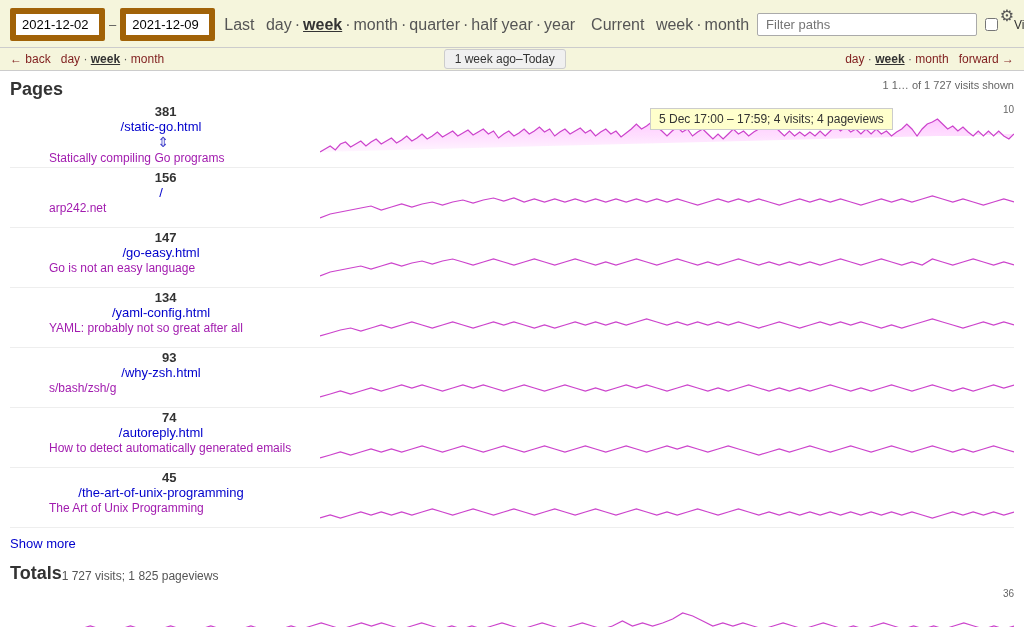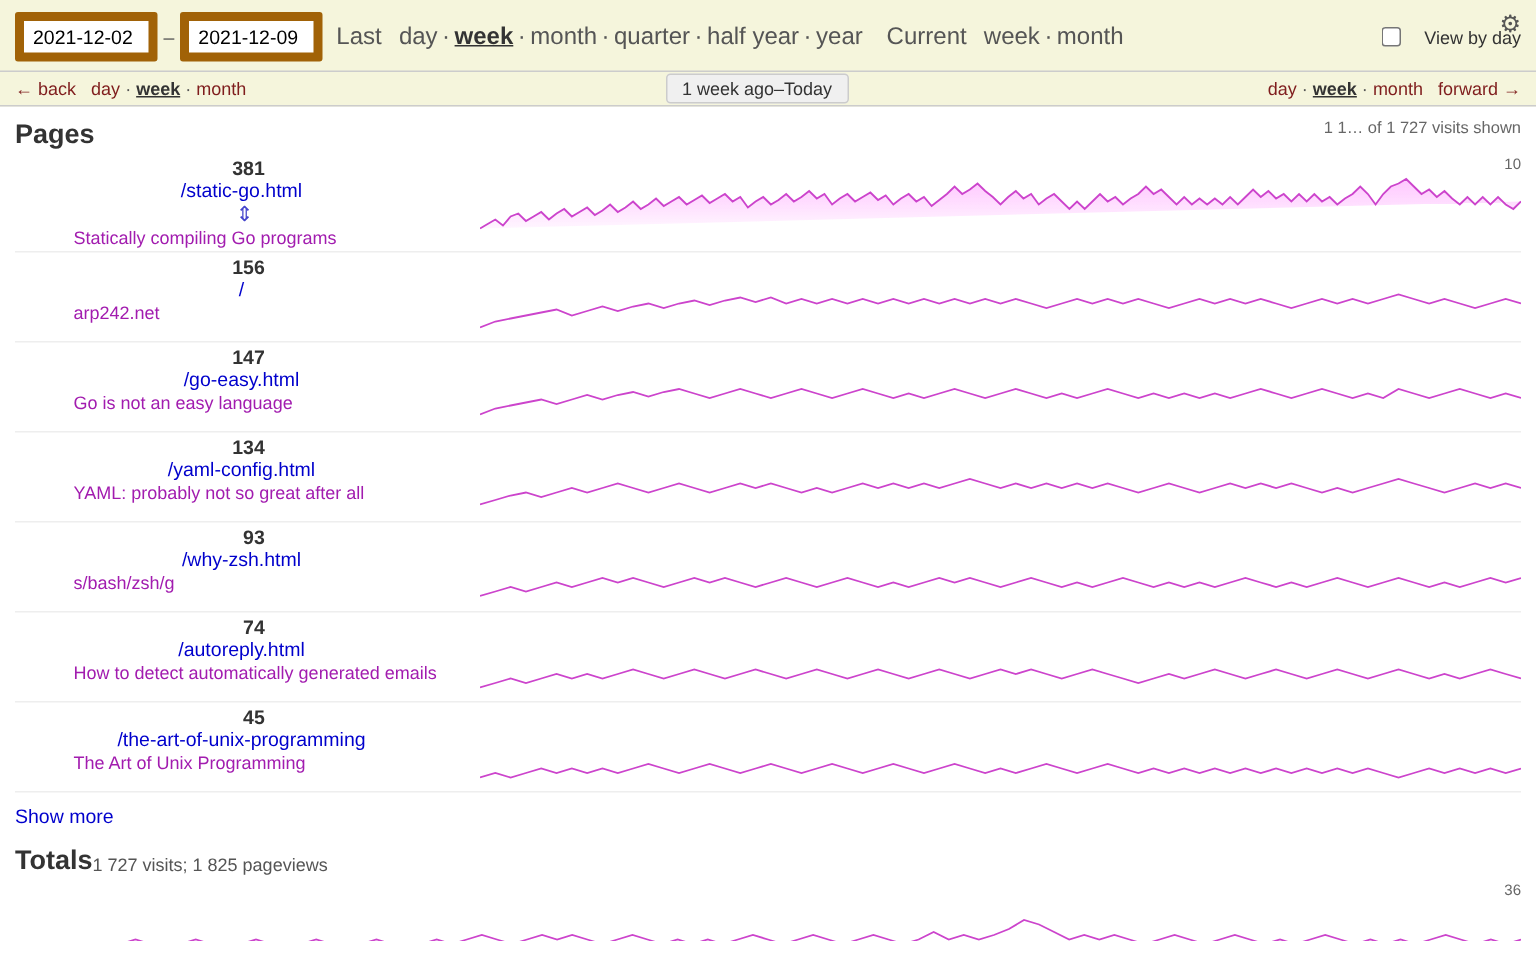--- a/index.html
+++ b/index.html
@@ -232,20 +232,21 @@
     <span> · </span>
     <a href="#">year</a>
     <span>&nbsp;&nbsp;</span>
     <span>Current</span>
     <span>&nbsp;</span>
     <a href="#">week</a>
     <span> · </span>
     <a href="#">month</a>
   </div>
   <div class="filter-paths-wrapper">
+    <input class="filter-input" type="text" placeholder="Filter paths" style="">
     <label class="view-by-day">
       <input type="checkbox" style="">
       <span>View by day</span>
     </label>
   </div>
   <span class="gear-icon">⚙</span>
 </div>
 
 <div id="nav-bar">
   <div>
@@ -273,20 +274,23 @@
 
 <div id="main">
 
   
   <div class="pages-header">
     <span class="section-title">Pages</span>
     <span class="visits-shown">1 1…  of 1 727 visits shown</span>
   </div>
 
   
+  <div class="tooltip-box">
+    <span>5 Dec 17:00 – 17:59; 4 visits; 4 pageviews</span>
+  </div>
 
   
   <div id="pages-list">
 
     <div class="page-row">
       <div class="page-left">
         <div class="page-row-top">
           <span class="page-count">381</span>
           <a href="#" class="page-link">/static-go.html</a>
           <span class="sort-icon">⇕</span>

